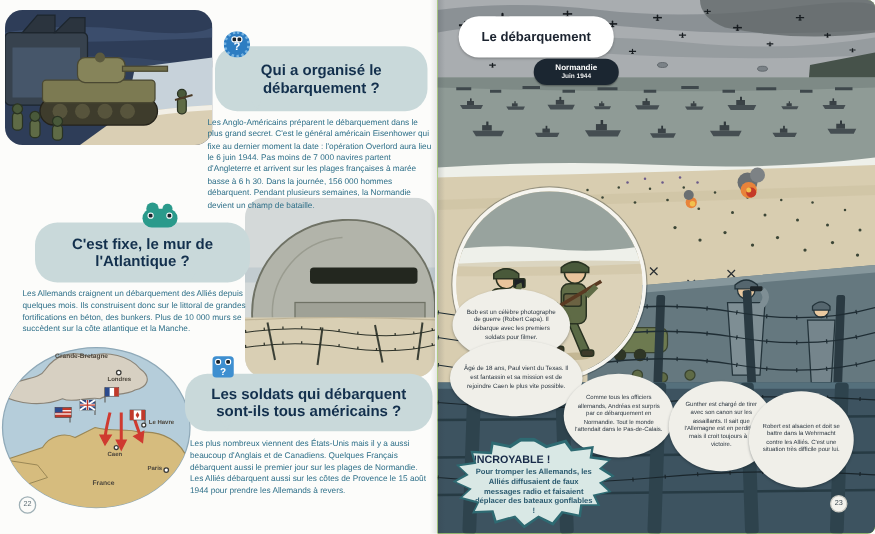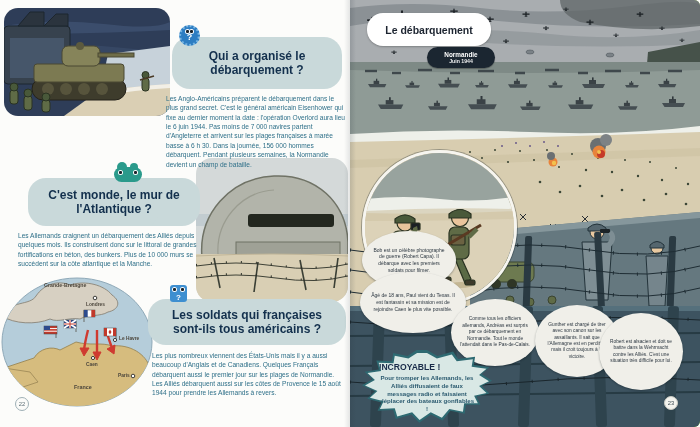--- a/index.html
+++ b/index.html
@@ -130,21 +130,21 @@
       <span class="q-text">Qui a organisé le débarquement ?</span>
     </div>
     <div class="answer" style="left:166px;top:94px;width:180px">Les Anglo-Américains préparent le débarquement dans le plus grand secret. C'est le général américain Eisenhower qui fixe au dernier moment la date : l'opération Overlord aura lieu le 6 juin 1944. Pas moins de 7 000 navires partent d'Angleterre et arrivent sur les plages françaises à marée basse à 6 h 30. Dans la journée, 156 000 hommes débarquent. Pendant plusieurs semaines, la Normandie devient un champ de bataille.</div>
 
     <div class="mascot m-cloud" style="left:114px;top:167px">
       <span class="eye l"></span>
       <span class="eye r"></span>
       <span class="glyph"></span>
     </div>
     <div class="qbubble tail-right" style="left:28px;top:178px;width:172px;height:48px">
-      <span class="q-text">C'est monde, le mur de l'Atlantique ?</span>
+      <span class="q-text">C'est fixe, le mur de l'Atlantique ?</span>
     </div>
     <div class="answer" style="left:18px;top:231px;width:190px">Les Allemands craignent un débarquement des Alliés depuis quelques mois. Ils construisent donc sur le littoral de grandes fortifications en béton, des bunkers. Plus de 10 000 murs se succèdent sur la côte atlantique et la Manche.</div>
 
     <div class="illust" style="left:196px;top:158px;width:152px;height:144px;border-radius:16px">
       <svg width="152" height="144" viewBox="0 0 152 144">
         <rect width="152" height="144" fill="#d4d9d9"></rect>
         <rect y="56" width="152" height="12" fill="#c2ccd0"></rect>
         <path d="M6 100 C2 56 34 20 78 18 C120 16 150 44 152 84 L152 100 Z" fill="#b2b4aa" stroke="#6f7265" stroke-width="1.5"></path>
         <path d="M22 96 C20 64 44 34 78 32" fill="none" stroke="#9a9c90" stroke-width="1.2"></path>
         <rect x="52" y="56" width="86" height="13" rx="3" fill="#23271f"></rect>
@@ -232,21 +232,21 @@
       <span class="map-label" style="left:118px;top:97px">Paris</span>
       <span class="map-label" style="left:74px;top:108px;font-size:5.4px">France</span>
     </div>
 
     <div class="mascot m-cube" style="left:170px;top:285px">
       <span class="eye l" style="left:2px"></span>
       <span class="eye r" style="right:2px"></span>
       <span class="glyph">?</span>
     </div>
     <div class="qbubble tail-left" style="left:148px;top:299px;width:198px;height:46px">
-      <span class="q-text">Les soldats qui françaises sont-ils tous américains ?</span>
+      <span class="q-text">Les soldats qui débarquent sont-ils tous américains ?</span>
     </div>
     <div class="answer" style="left:152px;top:351px;width:193px">Les plus nombreux viennent des États-Unis mais il y a aussi beaucoup d'Anglais et de Canadiens. Quelques Français débarquent aussi le premier jour sur les plages de Normandie. Les Alliés débarquent aussi sur les côtes de Provence le 15 août 1944 pour prendre les Allemands à revers.</div>
 
     <div class="page-num pn-left" style="left:15px;top:397px">22</div>
   </div>
 
   <div class="gutter"></div>
 
   <div class="right-page">
 

